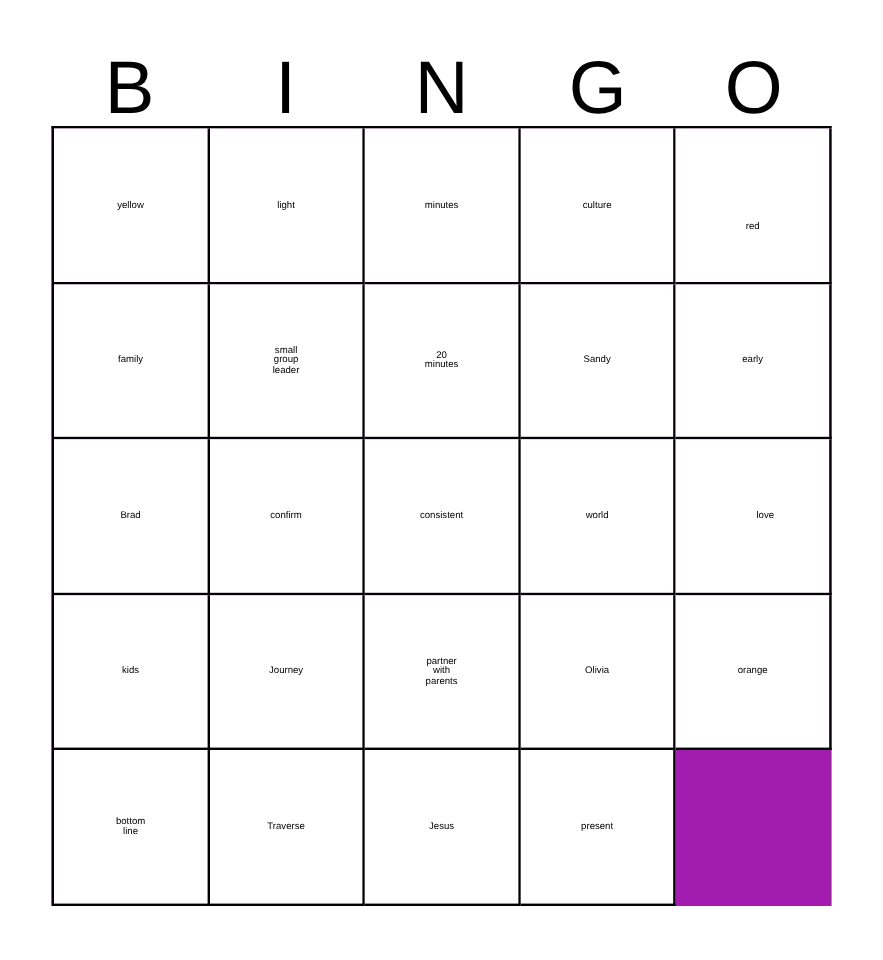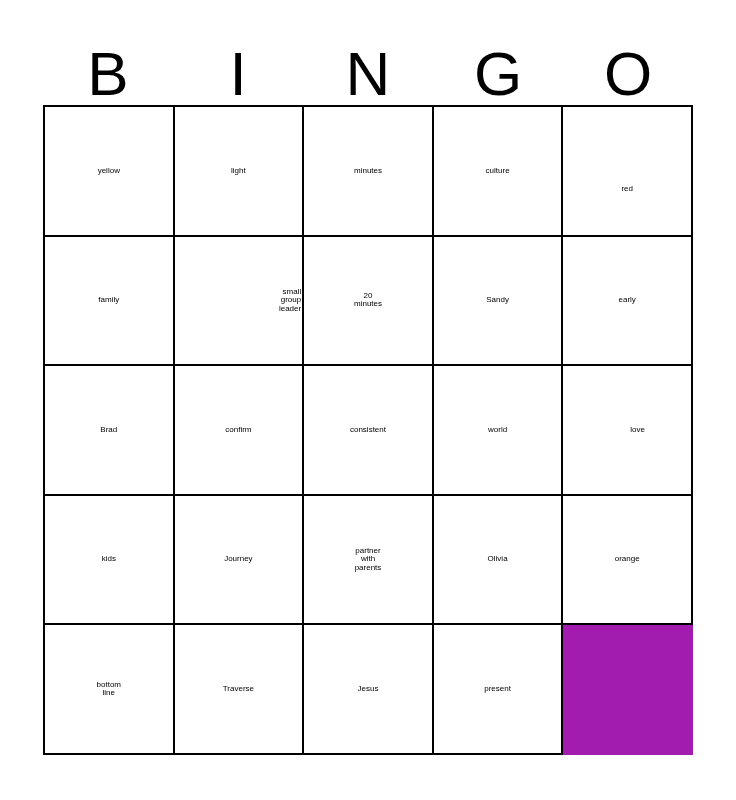--- a/index.html
+++ b/index.html
@@ -106,21 +106,21 @@
         <span class="cell-text" style="font-size: 8px;">culture</span>
       </div>
     <div class="cell">
         <span class="cell-text" style="font-size: 8px; margin-top: 36px;">red</span>
       </div>
 
     <div class="cell">
         <span class="cell-text" style="font-size: 8px;">family</span>
       </div>
     <div class="cell">
-        <span class="cell-text" style="font-size: 8px; text-align: right;">small
+        <span class="cell-text" style="font-size: 8px;">small
 group
 leader</span>
       </div>
     <div class="cell">
         <span class="cell-text" style="font-size: 8px;">20
 minutes</span>
       </div>
     <div class="cell">
         <span class="cell-text" style="font-size: 8px;">Sandy</span>
       </div>

